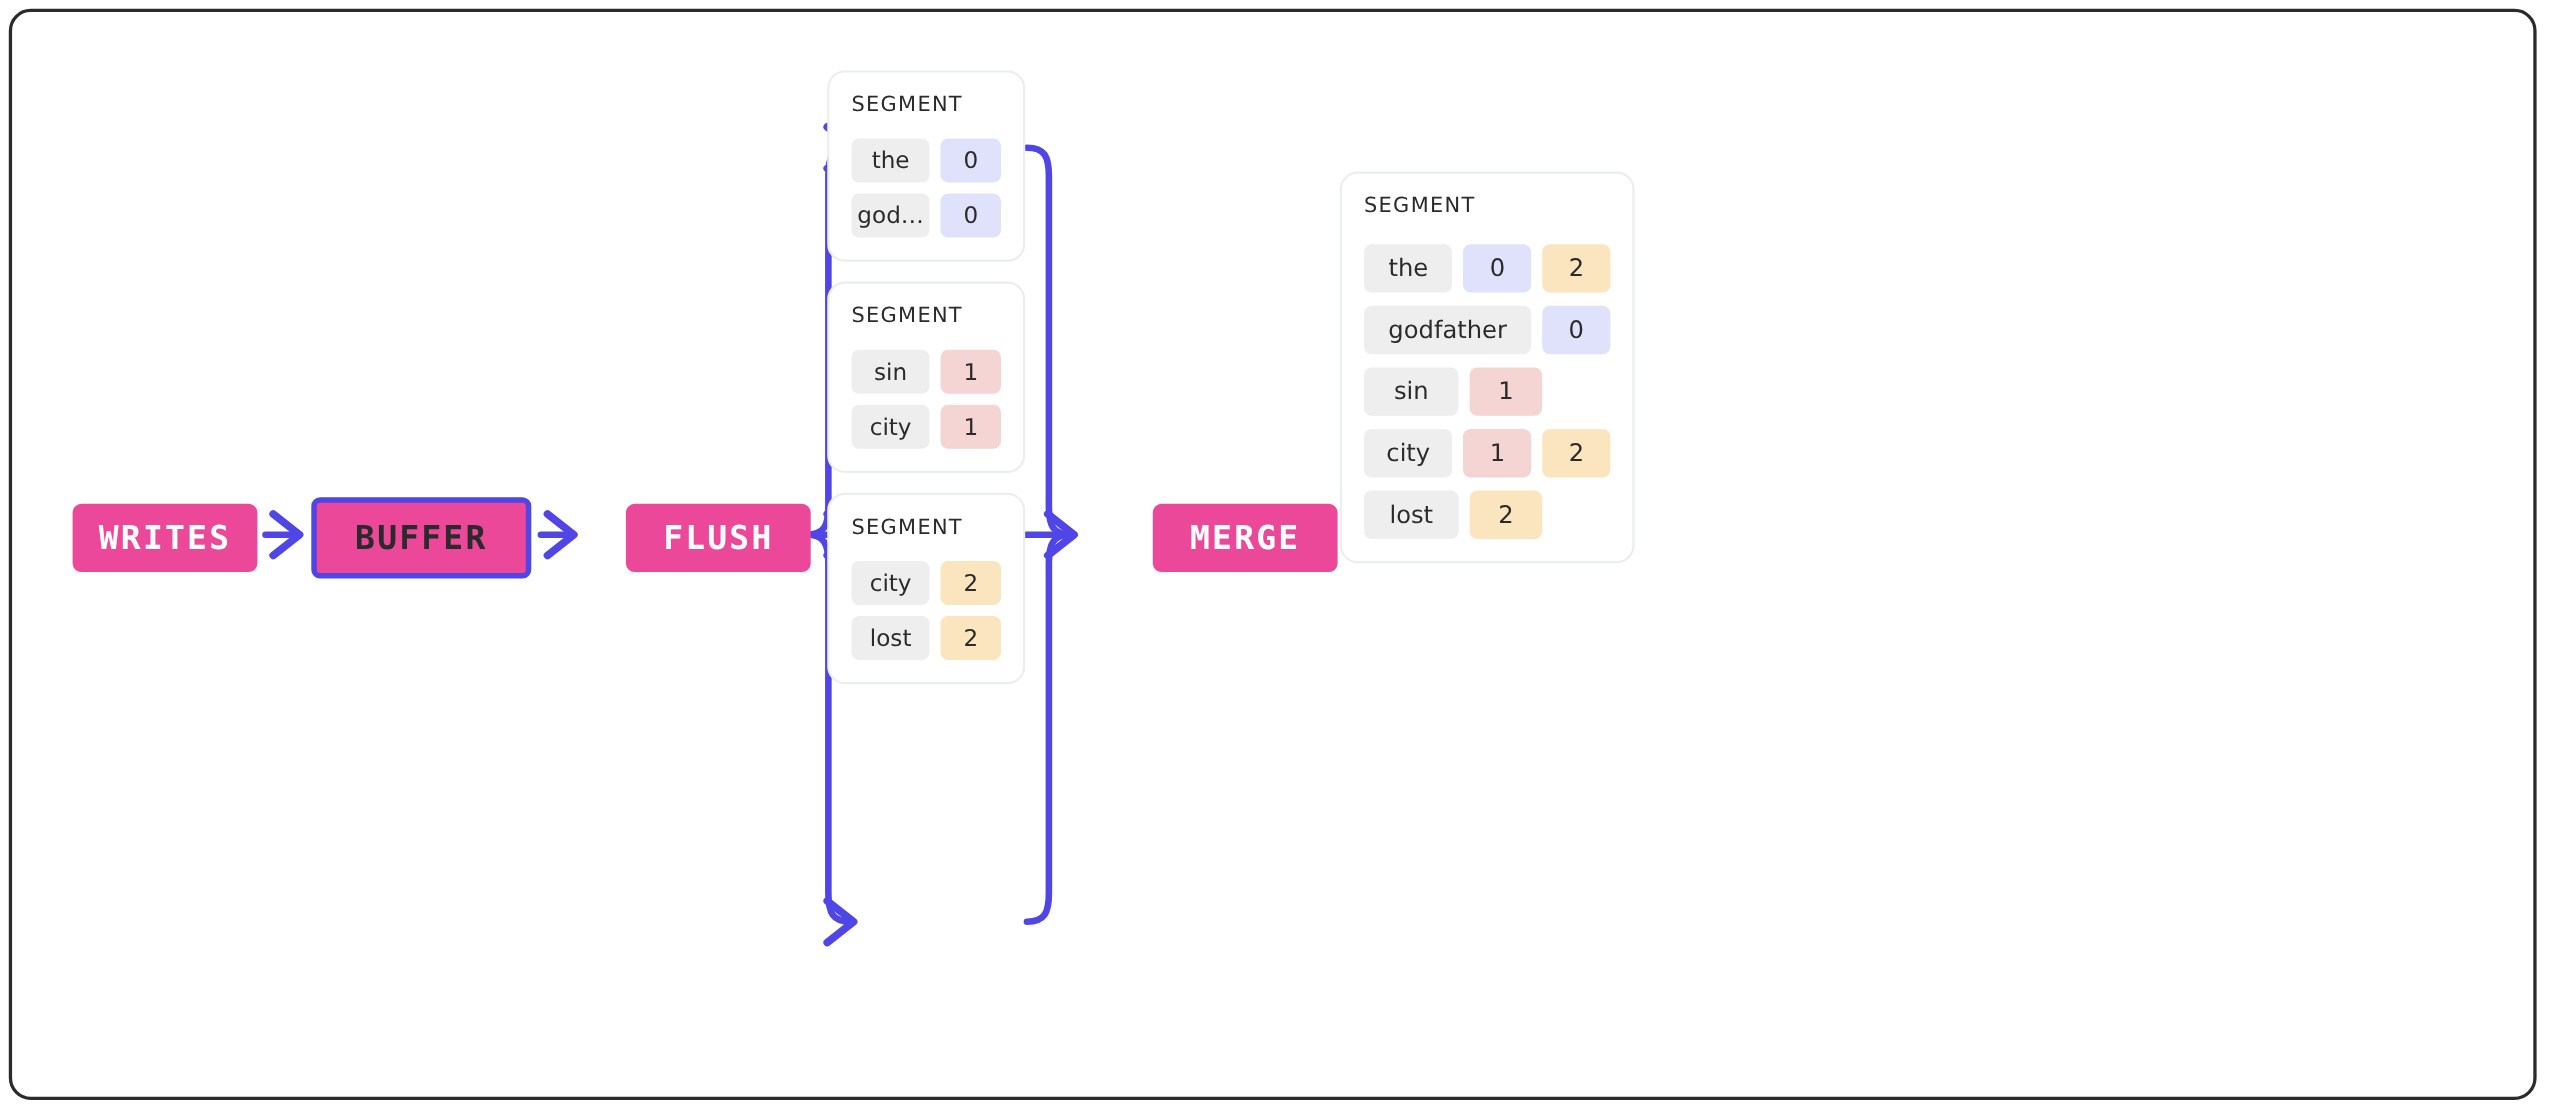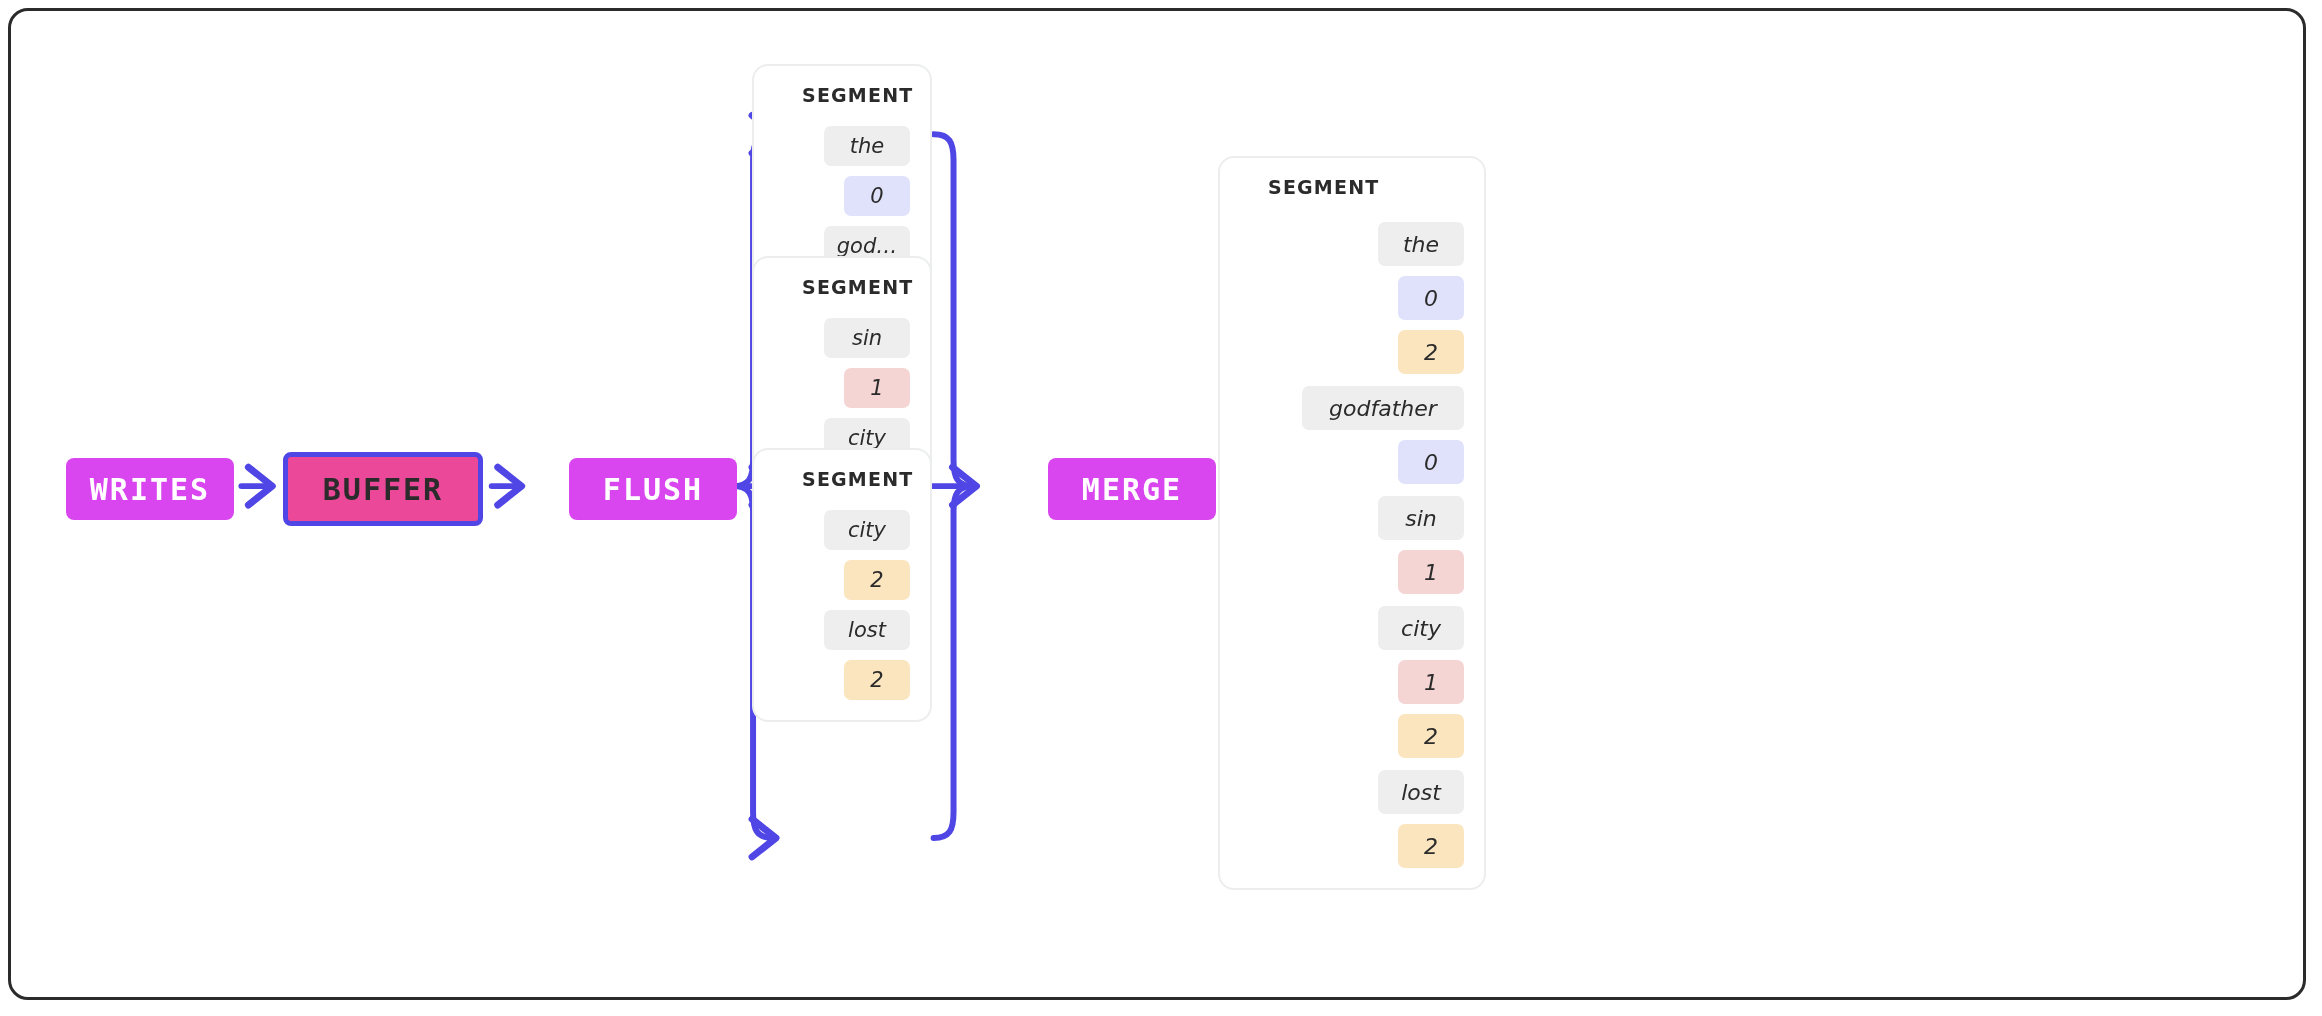--- a/index.html
+++ b/index.html
@@ -44,21 +44,21 @@
     display: flex;
     align-items: center;
     justify-content: center;
     font-family: "DejaVu Sans Mono", "Liberation Mono", monospace;
     font-weight: bold;
     letter-spacing: 2px;
     border-radius: 8px;
     white-space: nowrap;
   }
   .stage.filled {
-    background: #d946ef;
+    background: #ec4899;
     color: #ffffff;
     text-align: center;
   }
   .stage.outlined {
     background: #ec4899;
     color: #2b2b2b;
     border: 5px solid #4f46e5;
   }
 
   #stage-writes { left:  55px; top: 447px; width: 168px; height: 62px; font-size: 30px; }
@@ -71,37 +71,35 @@
     position: absolute;
     box-sizing: border-box;
     background: #ffffff;
     border: 2px solid #eceded;
     border-radius: 16px;
     padding: 18px 20px 20px 20px;
   }
   .segment-title {
     font-family: "DejaVu Sans", "Liberation Sans", sans-serif;
     font-size: 19px;
-    font-weight: bold;
+    font-weight: normal;
     letter-spacing: 1.2px;
     color: #2b2b2b;
     margin-bottom: 20px;
-    margin-left: 28px;
   }
   .seg-rows {
     display: flex;
     flex-direction: column;
     gap: 10px;
   }
   .seg-row {
     display: flex;
-    flex-direction: column;
+    flex-direction: row;
     gap: 10px;
-    align-items: flex-end;
-    font-style: italic;
+    align-items: center;
   }
   .cell {
     box-sizing: border-box;
     height: 40px;
     display: flex;
     align-items: center;
     justify-content: center;
     border-radius: 7px;
     font-family: "DejaVu Sans", "Liberation Sans", sans-serif;
     font-size: 21px;

